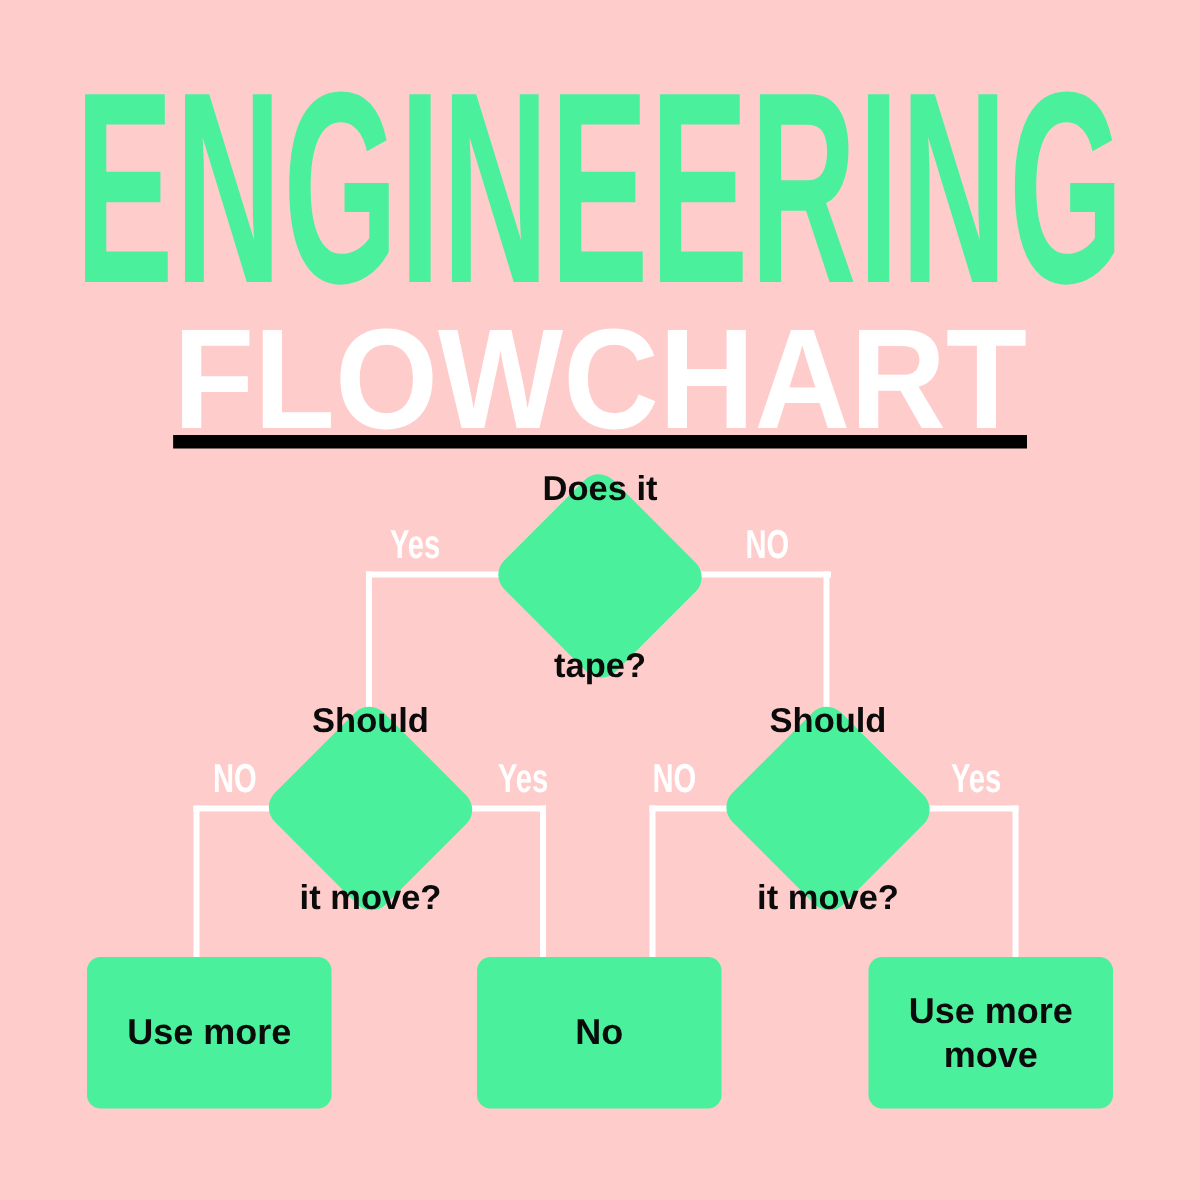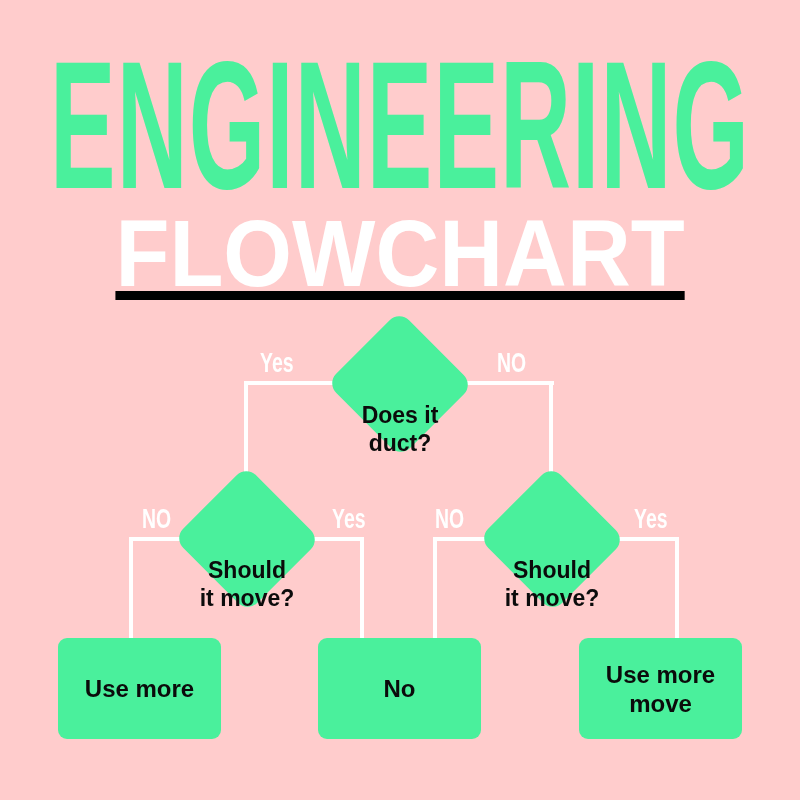--- a/index.html
+++ b/index.html
@@ -42,21 +42,21 @@
   .diamond-wrap {
     position: absolute; width: 150px; height: 146px;
   }
   .diamond-shape {
     position: absolute; left: 22px; top: 20px; width: 106px; height: 106px;
     background: #4AF09C; border-radius: 14px;
     transform: rotate(45deg) scale(0.99, 0.97);
   }
   .diamond-text {
     position: absolute; left: 0; top: 0; width: 150px; height: 146px;
-    display: flex; flex-direction: column; justify-content: flex-end; align-items: center;
+    display: flex; flex-direction: column; justify-content: space-between; align-items: center;
     font-family: "Liberation Sans", sans-serif; font-weight: bold;
     font-size: 23px; line-height: 28px; color: #0B0B0B; text-align: center;
   }
   .label {
     position: absolute;
     font-family: "Liberation Sans", sans-serif; font-weight: bold;
     color: #FFFFFF; font-size: 27px; line-height: 27px;
     transform: scaleX(0.72); transform-origin: left center;
     white-space: nowrap;
   }
@@ -90,21 +90,21 @@
 
 <div class="line" style="left:433px; top:537px; width:53px; height:4px;"></div>
 <div class="line" style="left:433px; top:537px; width:4px; height:104px;"></div>
 <div class="line" style="left:618px; top:537px; width:61px; height:4px;"></div>
 <div class="line" style="left:675px; top:537px; width:4px; height:104px;"></div>
 
 <div class="diamond-wrap" style="left:325px; top:311px;">
   <div class="diamond-shape"></div>
   <div class="diamond-text">
     <div>Does it</div>
-    <div>duct?</div>
+    <div>tape?</div>
   </div>
 </div>
 <div class="label" style="left:260px; top:350px;">Yes</div>
 <div class="label" style="left:497px; top:350px;">NO</div>
 
 <div class="diamond-wrap" style="left:172px; top:466px;">
   <div class="diamond-shape"></div>
   <div class="diamond-text">
     <div>Should</div>
     <div>it move?</div>

